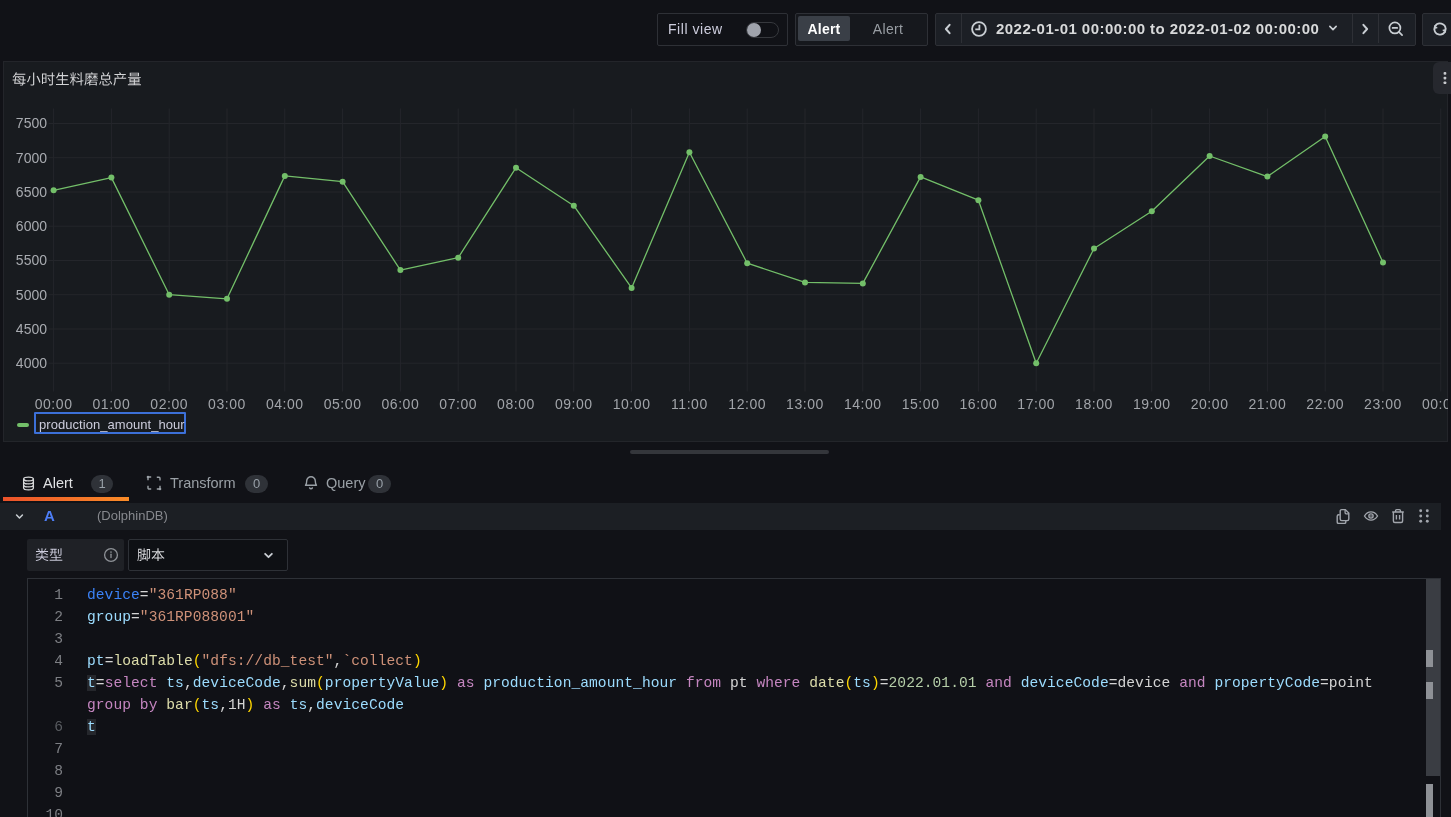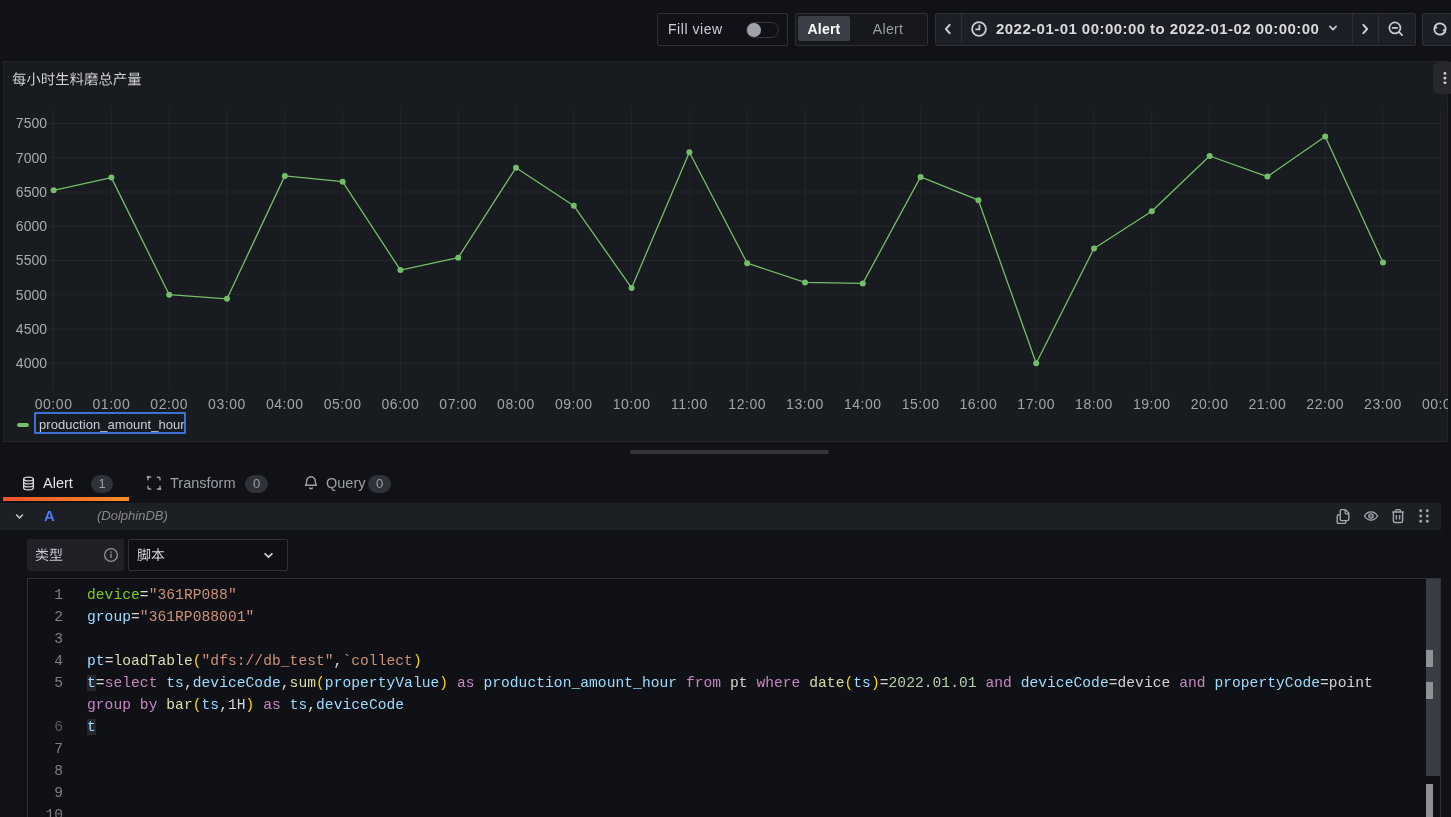--- a/index.html
+++ b/index.html
@@ -178,21 +178,21 @@
     <path d="M6.6 12.9a1.6 1.6 0 0 0 2.8 0" stroke="#9aa0a6" stroke-width="1.4" stroke-linecap="round"></path>
   </svg>
 <div style="position:absolute;left:326px;top:475px;font-size:14.5px;color:#9aa0a6">Query</div>
 <div style="position:absolute;left:368px;top:474.5px;width:23px;height:18.5px;border-radius:9.5px;background:#2f3238;box-sizing:border-box;text-align:center;font-size:13px;line-height:18.5px;color:#98a0a8">0</div>
 <div style="position:absolute;left:3px;top:497px;width:126px;height:3.5px;background:linear-gradient(90deg,#ec522a,#fa8c28)"></div>
 <div style="position:absolute;left:0px;top:502.5px;width:1441px;height:27px;background:#1c1f24"></div>
 <svg style="position:absolute;left:13px;top:510px" width="13" height="13" viewBox="0 0 16 16" fill="none">
     <path d="M4.4 6.2 8 9.8l3.6-3.6" stroke="#c9ced3" stroke-width="1.9" stroke-linecap="round" stroke-linejoin="round"></path>
   </svg>
 <div style="position:absolute;left:44px;top:507px;font-size:15px;font-weight:700;color:#4d7ef7">A</div>
-<div style="position:absolute;left:97px;top:508px;font-size:13px;font-style:italic;color:#87898e">(DolphinDB)</div>
+<div style="position:absolute;left:97px;top:508px;font-size:13px;color:#87898e">(DolphinDB)</div>
 <svg style="position:absolute;left:1335px;top:507.5px" width="16" height="16" viewBox="0 0 16 16" fill="none">
     <path d="M10.8 13v.9a1.5 1.5 0 0 1-1.5 1.5H3.7a1.5 1.5 0 0 1-1.5-1.5V8.3a1.5 1.5 0 0 1 1.5-1.5h1" stroke="#a2a6ad" stroke-width="1.4"></path>
     <path d="M5.2 3.1a1.5 1.5 0 0 1 1.5-1.5h3.6l3.5 3.5v6a1.5 1.5 0 0 1-1.5 1.5H6.7a1.5 1.5 0 0 1-1.5-1.5z" stroke="#a2a6ad" stroke-width="1.4"></path>
     <path d="M10.1 1.9v2.9a1 1 0 0 0 1 1h2.9" stroke="#a2a6ad" stroke-width="1.3"></path>
   </svg>
 <svg style="position:absolute;left:1363px;top:507.5px" width="16" height="16" viewBox="0 0 16 16" fill="none">
     <path d="M1.5 8S4 3.9 8 3.9 14.5 8 14.5 8 12 12.1 8 12.1 1.5 8 1.5 8z" stroke="#a2a6ad" stroke-width="1.4"></path>
     <circle cx="8" cy="8" r="2.1" stroke="#a2a6ad" stroke-width="1.4"></circle>
     <circle cx="8" cy="8" r="0.8" fill="#a2a6ad"></circle>
   </svg>
@@ -225,21 +225,21 @@
     <svg width="28.0" height="17.5" viewBox="0 -14.0 28.0 17.5" style="position:absolute;left:0;top:-14.0px" fill="#dcdde0">
       <path transform="translate(0.00,0) scale(0.014000,-0.014000)" d="M86 803V442C86 296 82 94 29 -49C44 -54 72 -69 84 -79C119 17 135 142 142 260H261V9C261 -3 257 -6 247 -6C236 -7 205 -7 168 -6C177 -24 185 -55 187 -72C241 -72 274 -70 295 -59C317 -47 323 -26 323 8V803ZM147 735H261V569H147ZM147 501H261V330H145L147 443ZM694 782V-80H760V711H866V172C866 161 863 158 854 158C844 157 814 157 778 158C788 139 798 107 800 88C848 88 881 90 904 102C926 114 932 136 932 170V782ZM375 26 376 27C393 37 423 45 599 77C604 54 608 34 610 16L665 36C656 102 625 213 591 298L540 283C557 238 573 185 586 135L439 111C472 187 503 284 524 375H661V447H541V603H644V674H541V835H477V674H371V603H477V447H352V375H456C437 275 403 176 392 148C379 115 367 92 353 89C361 72 372 40 375 26Z"></path>
       <path transform="translate(14.00,0) scale(0.014000,-0.014000)" d="M460 839V629H65V553H367C294 383 170 221 37 140C55 125 80 98 92 79C237 178 366 357 444 553H460V183H226V107H460V-80H539V107H772V183H539V553H553C629 357 758 177 906 81C920 102 946 131 965 146C826 226 700 384 628 553H937V629H539V839Z"></path>
     </svg>
   </div>
 <svg style="position:absolute;left:261px;top:547.5px" width="15" height="15" viewBox="0 0 16 16" fill="none">
     <path d="M4.4 6.2 8 9.8l3.6-3.6" stroke="#c9ced3" stroke-width="1.9" stroke-linecap="round" stroke-linejoin="round"></path>
   </svg>
 <div style="position:absolute;left:27px;top:578px;width:1414px;height:245px;background:#101116;border:1px solid #2e3137;box-sizing:border-box;overflow:hidden"></div>
 <div style="position:absolute;left:28px;top:584px;width:35px;text-align:right;font-family:'Liberation Mono',monospace;font-size:14.6px;line-height:22px;color:#7d7f84">1</div>
-<div style="position:absolute;left:87px;top:584px;font-family:'Liberation Mono',monospace;font-size:14.6px;letter-spacing:0.048px;line-height:22px;white-space:pre"><span style="color:#84cc16">device</span><span style="color:#d4d4d4">=</span><span style="color:#ce9178">"361RP088"</span></div>
+<div style="position:absolute;left:87px;top:584px;font-family:'Liberation Mono',monospace;font-size:14.6px;letter-spacing:0.048px;line-height:22px;white-space:pre"><span style="color:#3b82f6">device</span><span style="color:#d4d4d4">=</span><span style="color:#ce9178">"361RP088"</span></div>
 <div style="position:absolute;left:28px;top:606px;width:35px;text-align:right;font-family:'Liberation Mono',monospace;font-size:14.6px;line-height:22px;color:#7d7f84">2</div>
 <div style="position:absolute;left:87px;top:606px;font-family:'Liberation Mono',monospace;font-size:14.6px;letter-spacing:0.048px;line-height:22px;white-space:pre"><span style="color:#9cdcfe">group</span><span style="color:#d4d4d4">=</span><span style="color:#ce9178">"361RP088001"</span></div>
 <div style="position:absolute;left:28px;top:628px;width:35px;text-align:right;font-family:'Liberation Mono',monospace;font-size:14.6px;line-height:22px;color:#7d7f84">3</div>
 <div style="position:absolute;left:28px;top:650px;width:35px;text-align:right;font-family:'Liberation Mono',monospace;font-size:14.6px;line-height:22px;color:#7d7f84">4</div>
 <div style="position:absolute;left:87px;top:650px;font-family:'Liberation Mono',monospace;font-size:14.6px;letter-spacing:0.048px;line-height:22px;white-space:pre"><span style="color:#9cdcfe">pt</span><span style="color:#d4d4d4">=</span><span style="color:#dcdcaa">loadTable</span><span style="color:#ffd700">(</span><span style="color:#ce9178">"dfs://db_test"</span><span style="color:#d4d4d4">,</span><span style="color:#ce9178">`collect</span><span style="color:#ffd700">)</span></div>
 <div style="position:absolute;left:28px;top:672px;width:35px;text-align:right;font-family:'Liberation Mono',monospace;font-size:14.6px;line-height:22px;color:#7d7f84">5</div>
 <div style="position:absolute;left:87px;top:672px;font-family:'Liberation Mono',monospace;font-size:14.6px;letter-spacing:0.048px;line-height:22px;white-space:pre"><span style="background:#25272c"><span style="color:#9cdcfe">t</span></span><span style="color:#d4d4d4">=</span><span style="color:#c586c0">select</span><span style="color:#d4d4d4"> </span><span style="color:#9cdcfe">ts</span><span style="color:#d4d4d4">,</span><span style="color:#9cdcfe">deviceCode</span><span style="color:#d4d4d4">,</span><span style="color:#dcdcaa">sum</span><span style="color:#ffd700">(</span><span style="color:#9cdcfe">propertyValue</span><span style="color:#ffd700">)</span><span style="color:#d4d4d4"> </span><span style="color:#c586c0">as</span><span style="color:#d4d4d4"> </span><span style="color:#9cdcfe">production_amount_hour</span><span style="color:#d4d4d4"> </span><span style="color:#c586c0">from</span><span style="color:#d4d4d4"> pt </span><span style="color:#c586c0">where</span><span style="color:#d4d4d4"> </span><span style="color:#dcdcaa">date</span><span style="color:#ffd700">(</span><span style="color:#9cdcfe">ts</span><span style="color:#ffd700">)</span><span style="color:#d4d4d4">=</span><span style="color:#b5cea8">2022.01.01</span><span style="color:#d4d4d4"> </span><span style="color:#c586c0">and</span><span style="color:#d4d4d4"> </span><span style="color:#9cdcfe">deviceCode</span><span style="color:#d4d4d4">=device </span><span style="color:#c586c0">and</span><span style="color:#d4d4d4"> </span><span style="color:#9cdcfe">propertyCode</span><span style="color:#d4d4d4">=point</span></div>
 <div style="position:absolute;left:87px;top:694px;font-family:'Liberation Mono',monospace;font-size:14.6px;letter-spacing:0.048px;line-height:22px;white-space:pre"><span style="color:#c586c0">group</span><span style="color:#d4d4d4"> </span><span style="color:#c586c0">by</span><span style="color:#d4d4d4"> </span><span style="color:#dcdcaa">bar</span><span style="color:#ffd700">(</span><span style="color:#9cdcfe">ts</span><span style="color:#d4d4d4">,1H</span><span style="color:#ffd700">)</span><span style="color:#d4d4d4"> </span><span style="color:#c586c0">as</span><span style="color:#d4d4d4"> </span><span style="color:#9cdcfe">ts</span><span style="color:#d4d4d4">,</span><span style="color:#9cdcfe">deviceCode</span></div>
 <div style="position:absolute;left:28px;top:716px;width:35px;text-align:right;font-family:'Liberation Mono',monospace;font-size:14.6px;line-height:22px;color:#595c61">6</div>
 <div style="position:absolute;left:87px;top:716px;font-family:'Liberation Mono',monospace;font-size:14.6px;letter-spacing:0.048px;line-height:22px;white-space:pre"><span style="background:#25272c"><span style="color:#9cdcfe">t</span></span></div>

